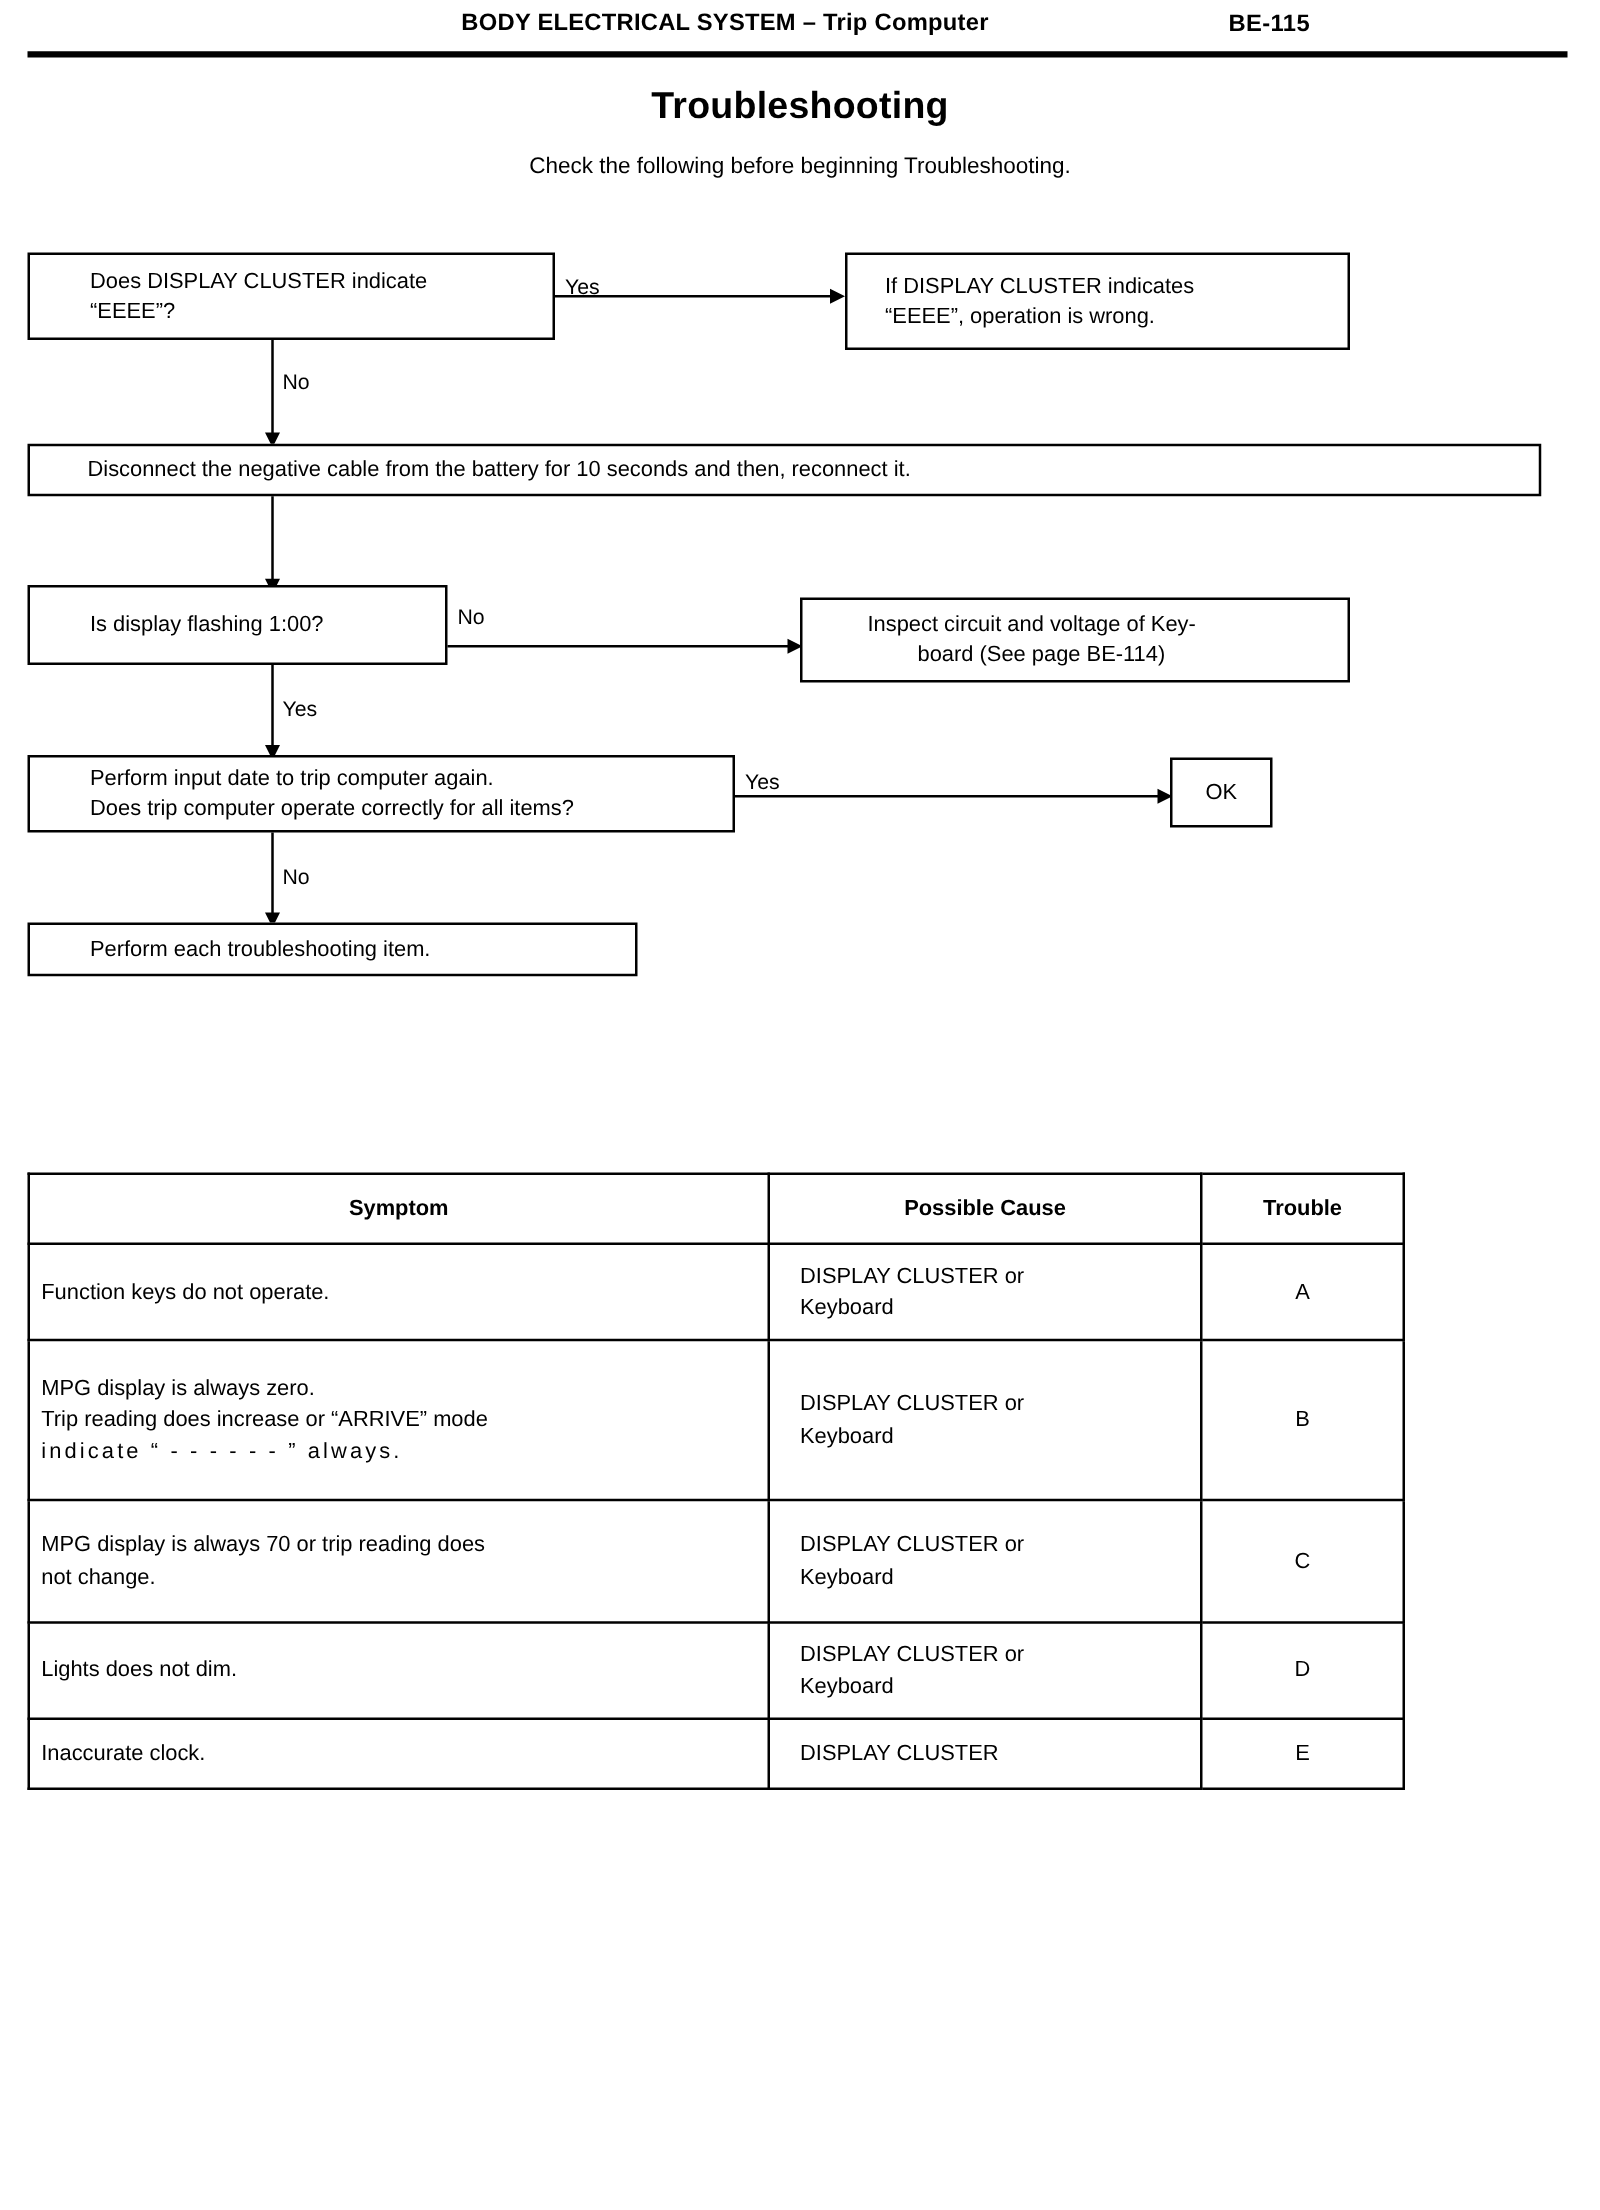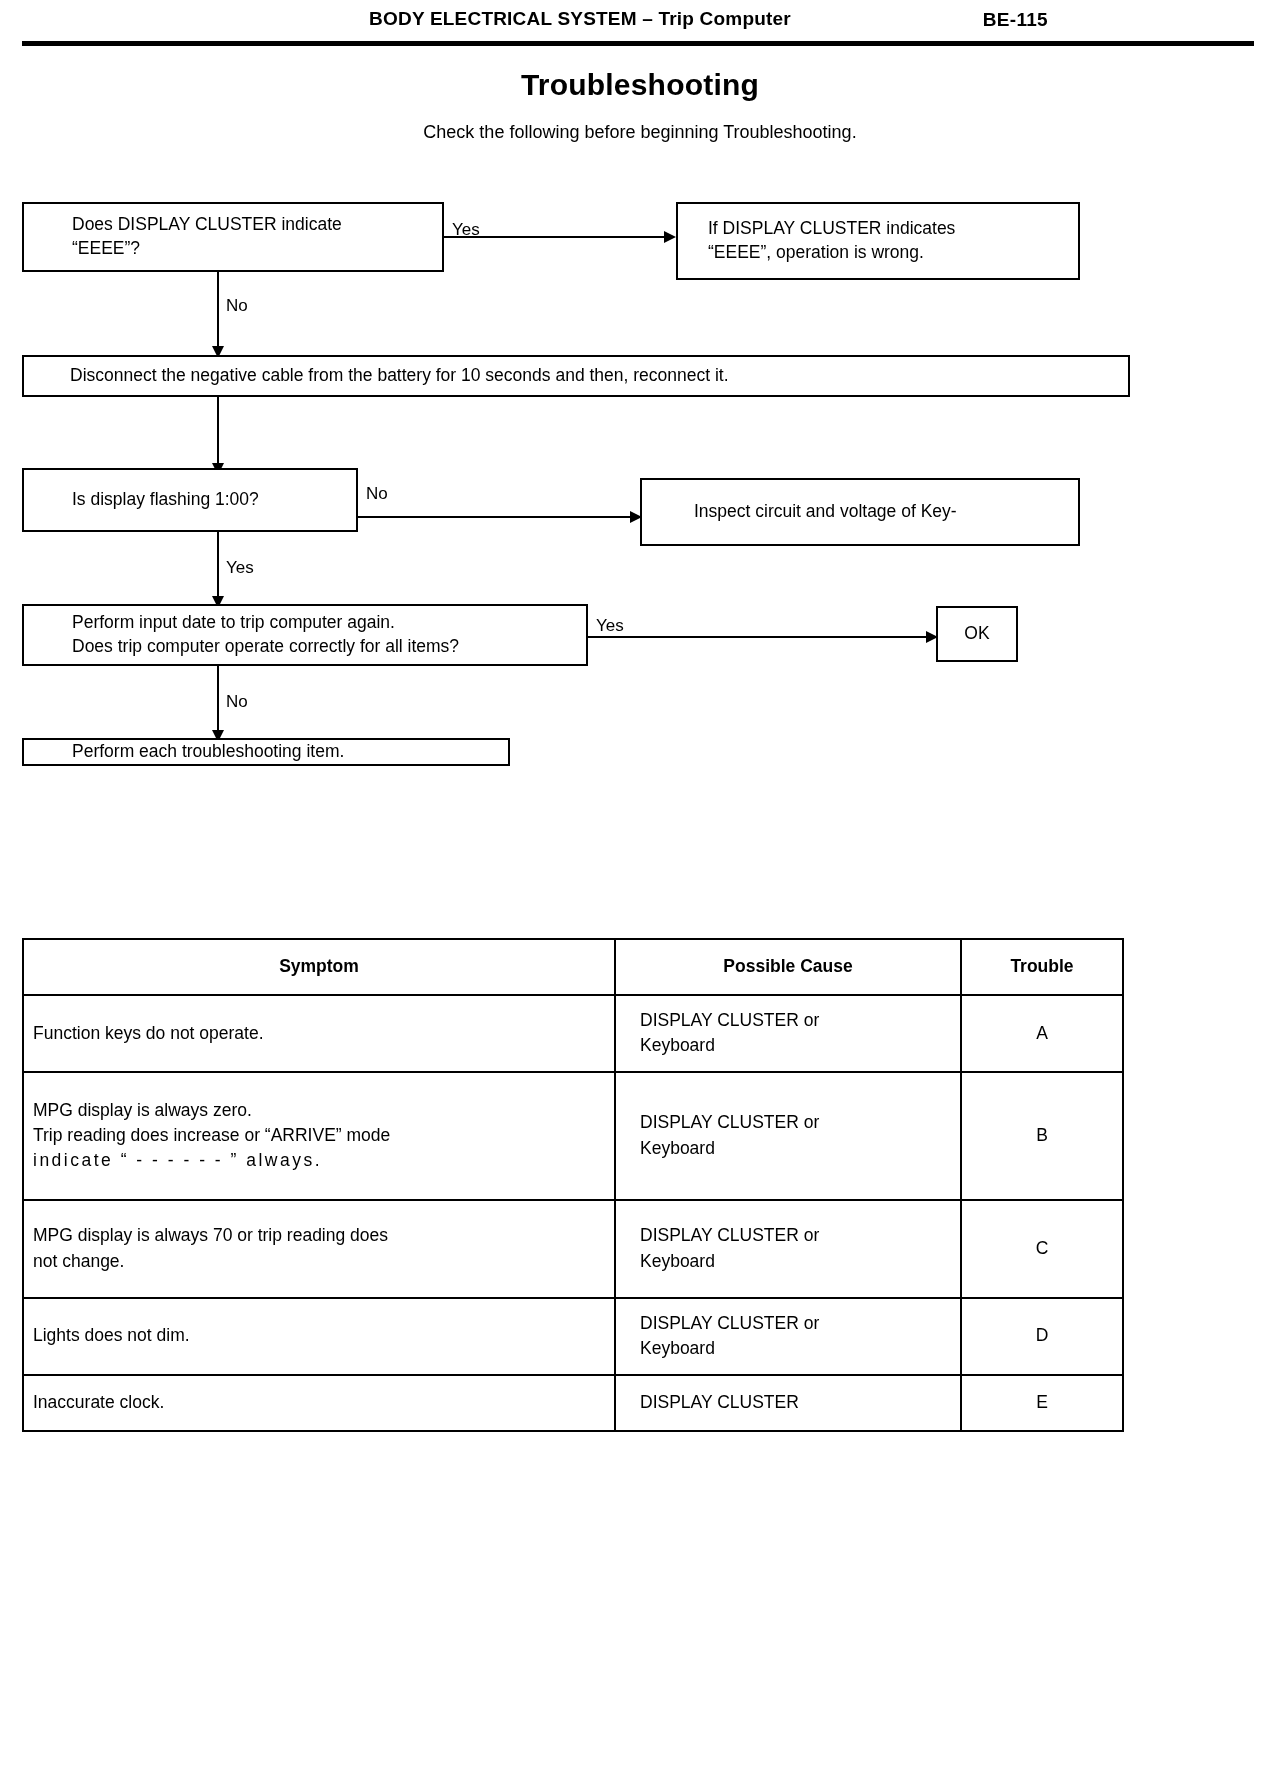--- a/index.html
+++ b/index.html
@@ -192,37 +192,38 @@
 
   <div class="fbox pad-l" style="left:676px; top:202px; width:404px; height:78px; padding-left:30px;">
     <div class="ln">If DISPLAY  CLUSTER indicates</div>
     <div class="ln">“EEEE”, operation is wrong.</div>
   </div>
 
   <div class="vline" style="left:217px; top:272px; height:78px;"></div>
   <div class="arrow-down" style="left:212px; top:346px;"></div>
   <div class="edge-label" style="left:226px; top:296px;">No</div>
 
-  <div class="fbox pad-l" style="left:22px; top:355px; width:1108px; height:42px; padding-left:46px;">
+  <div class="fbox pad-l" style="left:22px; top:355px; width:1211px; height:42px; padding-left:46px;">
     <div class="ln">Disconnect the negative cable from the battery for 10 seconds and then, reconnect it.</div>
   </div>
 
   <div class="vline" style="left:217px; top:397px; height:70px;"></div>
   <div class="arrow-down" style="left:212px; top:463px;"></div>
 
   <div class="fbox pad-l" style="left:22px; top:468px; width:336px; height:64px;">
     <div class="ln">Is display flashing 1:00?</div>
   </div>
 
   <div class="hline" style="left:358px; top:516px; width:274px;"></div>
   <div class="arrow-right" style="left:630px; top:511px;"></div>
   <div class="edge-label" style="left:366px; top:484px;">No</div>
 
   <div class="fbox pad-l" style="left:640px; top:478px; width:440px; height:68px; padding-left:52px;">
     <div class="ln">Inspect circuit and voltage of Key-</div>
+    <div class="ln indent">board (See page BE-114)</div>
   </div>
 
   <div class="vline" style="left:217px; top:532px; height:68px;"></div>
   <div class="arrow-down" style="left:212px; top:596px;"></div>
   <div class="edge-label" style="left:226px; top:558px;">Yes</div>
 
   <div class="fbox pad-l" style="left:22px; top:604px; width:566px; height:62px;">
     <div class="ln">Perform input date to trip computer again.</div>
     <div class="ln">Does trip computer operate correctly for all items?</div>
   </div>
@@ -232,21 +233,21 @@
   <div class="edge-label" style="left:596px; top:616px;">Yes</div>
 
   <div class="fbox pad-c" style="left:936px; top:606px; width:82px; height:56px; align-items:center;">
     <div class="ln">OK</div>
   </div>
 
   <div class="vline" style="left:217px; top:666px; height:68px;"></div>
   <div class="arrow-down" style="left:212px; top:730px;"></div>
   <div class="edge-label" style="left:226px; top:692px;">No</div>
 
-  <div class="fbox pad-l" style="left:22px; top:738px; width:488px; height:28px;">
+  <div class="fbox pad-l" style="left:22px; top:738px; width:488px; height:43px;">
     <div class="ln">Perform each troubleshooting item.</div>
   </div>
 
 </div>
 
 <table class="sym-table">
   <thead>
     <tr>
       <th class="col-symptom">Symptom</th>
       <th class="col-cause">Possible Cause</th>

